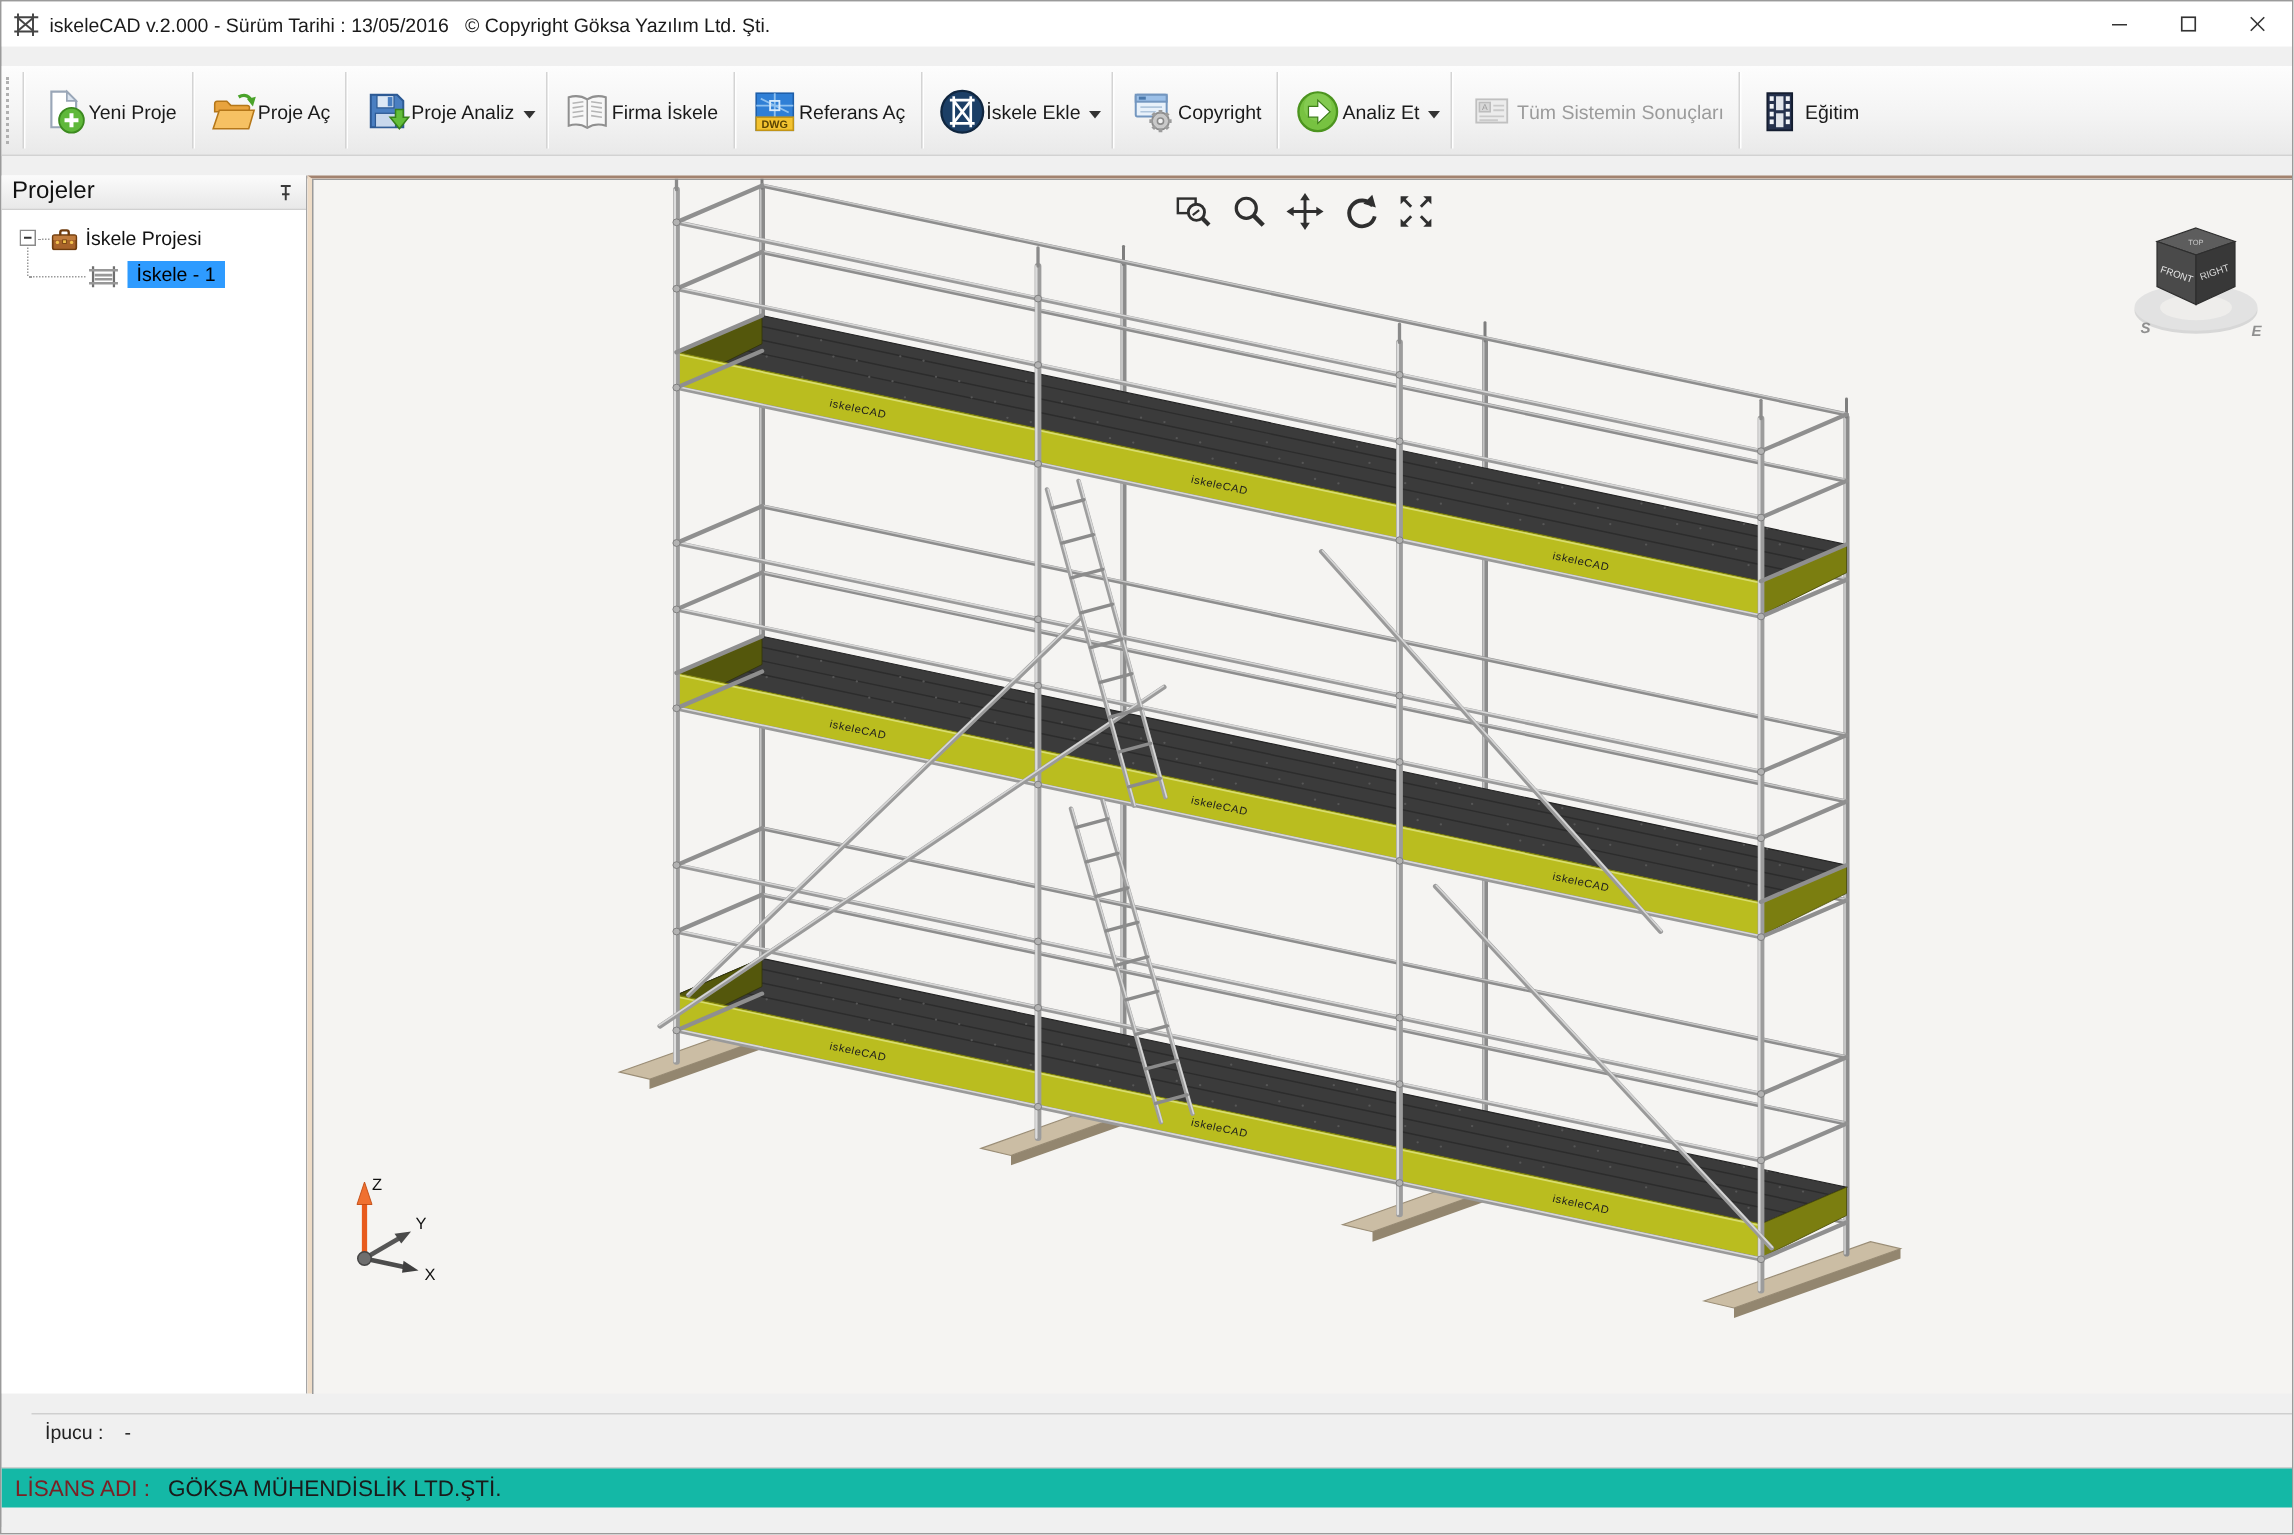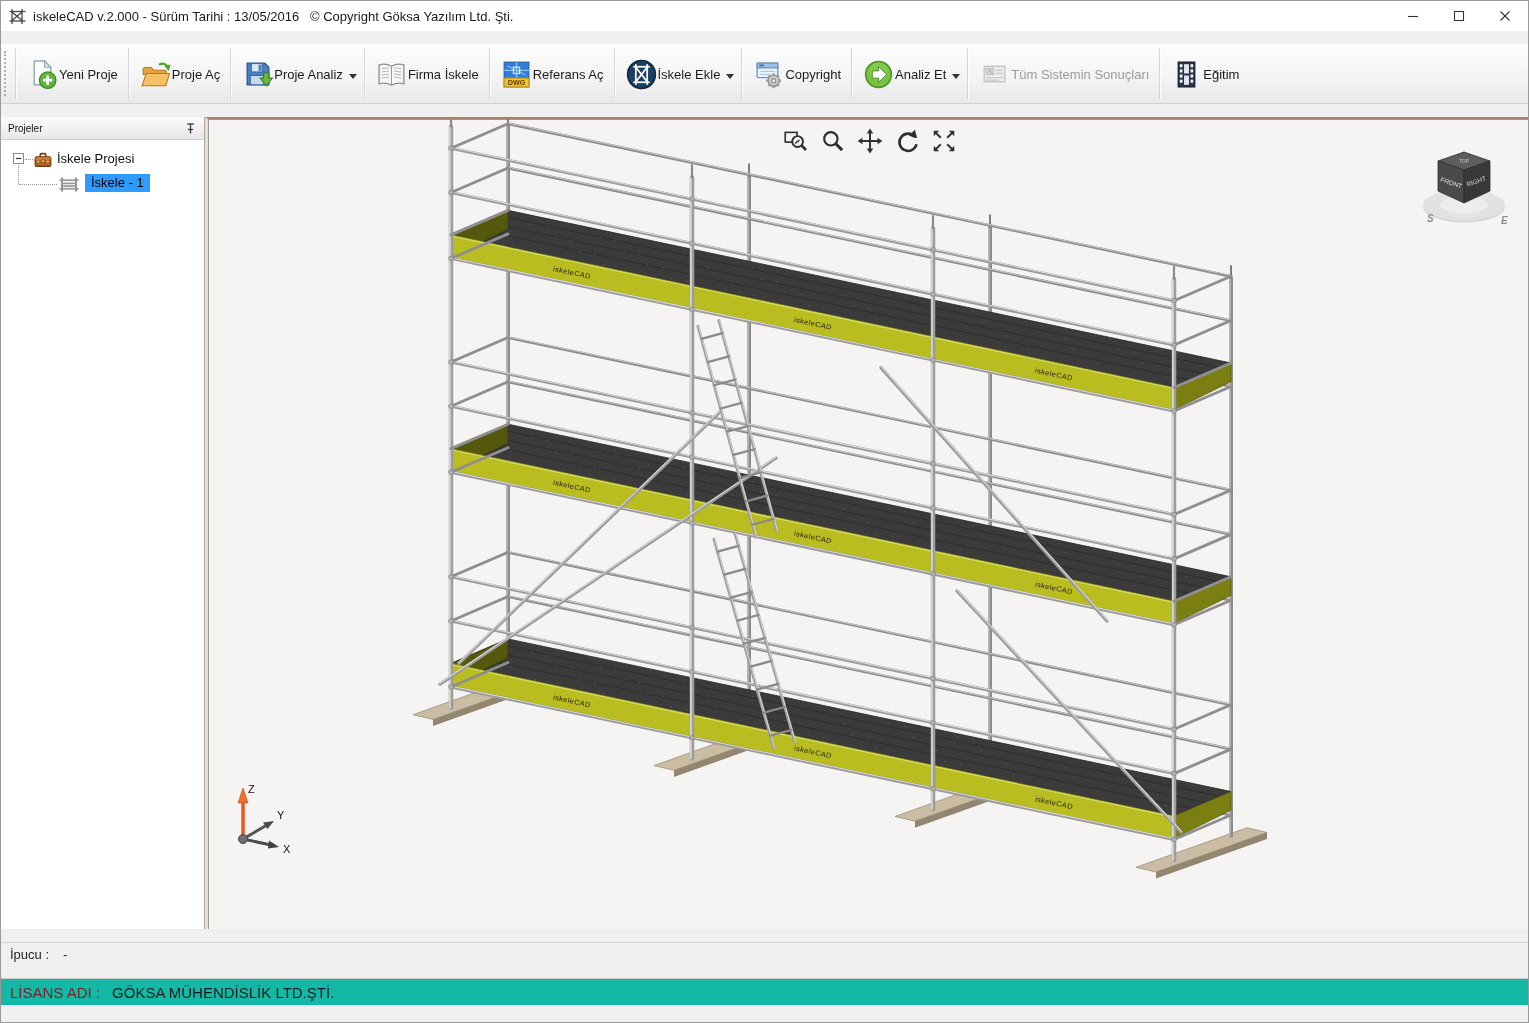--- a/index.html
+++ b/index.html
@@ -23,21 +23,21 @@
   .tbtn .ticon{width:33px;height:33px;}
   .tbtn .tlabel{margin-top:1px;}
   .tbtn.disabled{color:#9b9b9b;}
   .caret{width:0;height:0;border-left:4px solid transparent;border-right:4px solid transparent;
     border-top:5px solid #333;margin:6px 6px 0 -3px;}
   
   .body{flex:1;display:flex;min-height:0;}
   .sidebar{width:203px;flex:none;background:#ffffff;border-right:1px solid #a5a5a5;
     display:flex;flex-direction:column;}
   .panel-header{height:22px;flex:none;background:linear-gradient(#fbfbfb,#e8e8e8);
-    border-bottom:1px solid #d0d0d0;display:flex;align-items:center;padding:0 7px;font-size:10px;color:#111;}
+    border-bottom:1px solid #d0d0d0;display:flex;align-items:center;padding:0 7px;font-size:16px;color:#111;}
   .panel-header .pin{margin-left:auto;width:13px;height:13px;}
   .tree{position:relative;flex:1;font-size:13px;color:#111;}
   .tree .vline{position:absolute;left:17px;top:21px;height:23px;border-left:1px dotted #9a9a9a;}
   .tree .hline1{position:absolute;left:24px;top:19px;width:8px;border-top:1px dotted #9a9a9a;}
   .tree .hline2{position:absolute;left:18px;top:44px;width:38px;border-top:1px dotted #9a9a9a;}
   .row-root{position:absolute;left:0;top:8px;height:22px;display:flex;align-items:center;}
   .row-root .expander{position:absolute;left:12px;top:5px;}
   .row-root .case{position:absolute;left:33px;top:3px;}
   .row-root .lbl{position:absolute;left:56px;top:3px;white-space:nowrap;}
   .row-child{position:absolute;left:0;top:33px;height:22px;}
@@ -53,21 +53,21 @@
     border-top:2px solid #a2826f;border-left:3px solid #eedcc7;
     box-shadow:inset 1px 1px 0 #9a9a9a;}
   .viewport > svg.scene{position:absolute;inset:0;width:100%;height:100%;}
   .vtools{position:absolute;top:8px;left:574px;display:flex;gap:9px;}
   .vtool{width:28px;height:28px;}
   .viewcube{position:absolute;top:26px;right:14px;width:98px;height:88px;}
   .axis-triad{position:absolute;left:18px;bottom:66px;width:84px;height:84px;}
   svg text{font-family:"Liberation Sans",sans-serif;}
   
   .status1{height:22px;flex:none;background:#f0f0f0;border-top:1px solid #cfcfcf;display:flex;
-    align-items:center;padding:0 9px;font-size:13px;color:#222;}
+    align-items:center;padding:0 9px;font-size:13px;color:#222;margin-left:20px;}
   .status1 .hv{margin-left:14px;}
   .status2{height:26px;flex:none;background:#14b8a6;border-top:1px solid #cfcfcf;display:flex;
     align-items:center;padding:0 9px;font-size:15px;color:#1a1a1a;}
   .license-label{color:#7b2024;margin-right:12px;}
   .bottom-pad{height:4px;flex:none;background:#f0f0f0;}
 </style>
 </head>
 <body>
 
 <div class="window">

